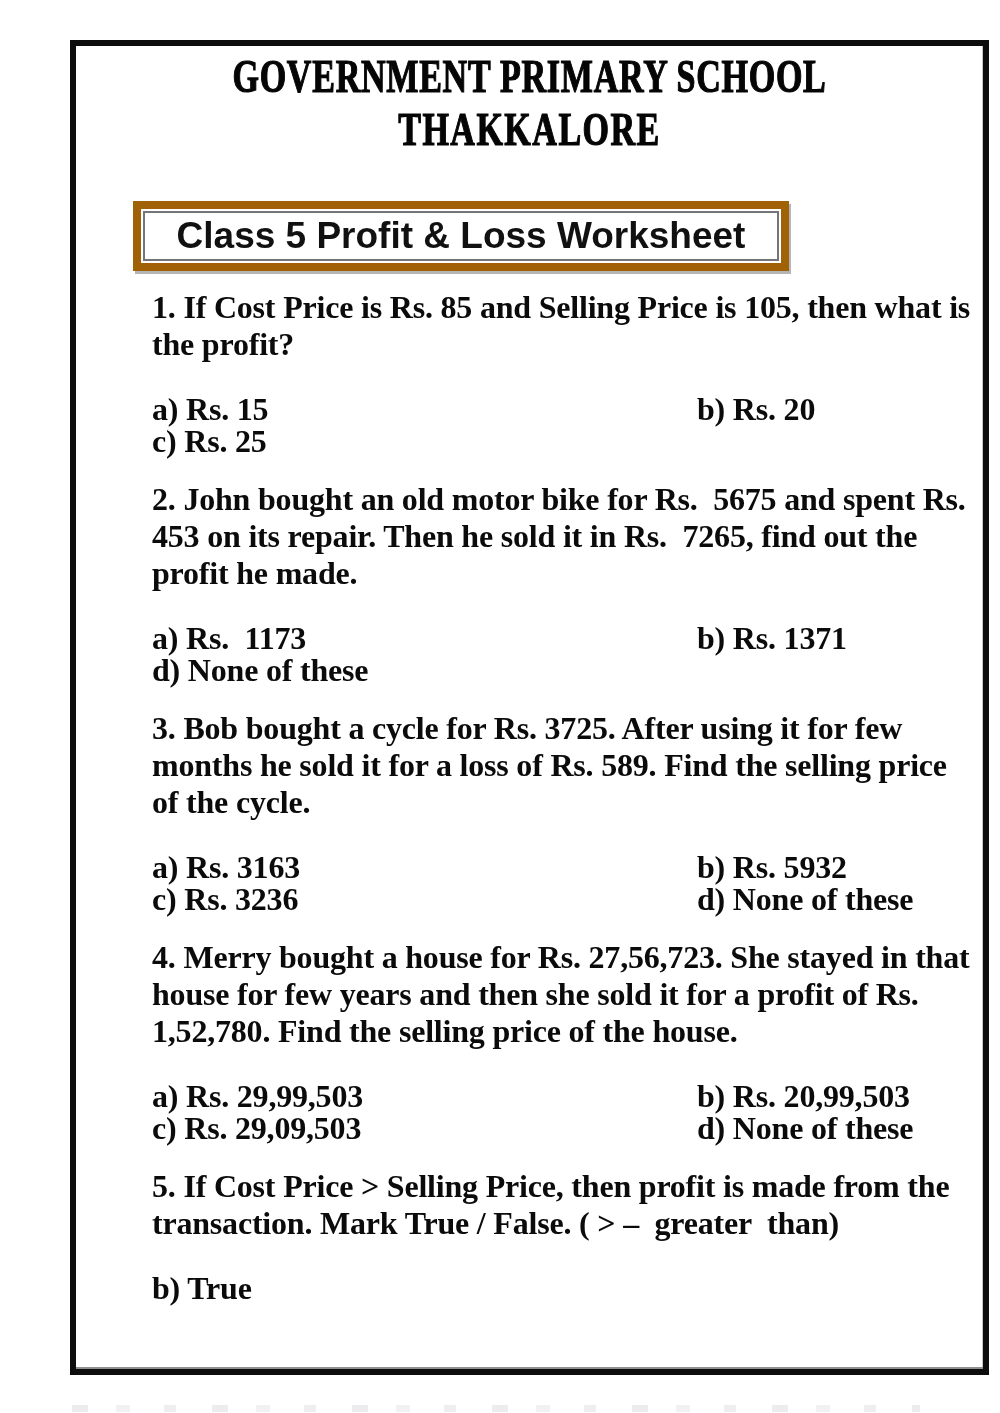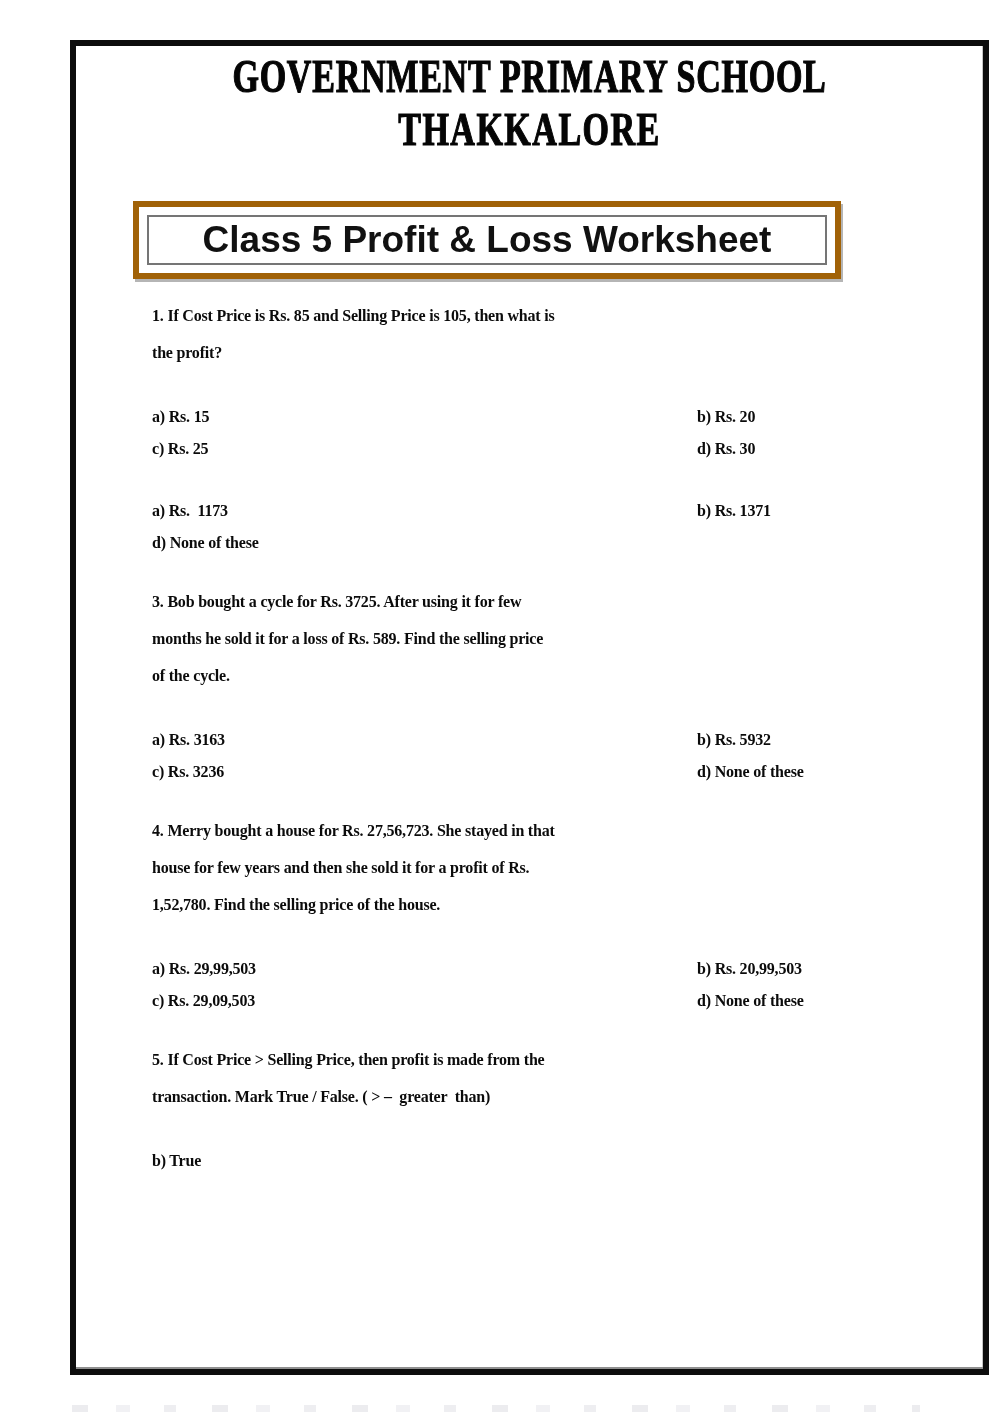--- a/index.html
+++ b/index.html
@@ -41,40 +41,40 @@
     transform: scaleX(0.74);
     transform-origin: 50% 50%;
     white-space: pre;
   }
   .header-line.second {
     margin-top: 3px;
     letter-spacing: 2px;
   }
   .title-box {
     margin: 46px 0 0 57px;
-    width: 708px;
+    width: 656px;
     box-sizing: border-box;
-    border: 6px solid #a16207;
-    padding: 8px;
+    border: 8px solid #a16207;
+    padding: 2px;
     background: #ffffff;
     box-shadow: 2px 3px 0 #b5b5b5;
   }
   .title-inner {
     border: 2px solid #757575;
     text-align: center;
     font-family: "Liberation Sans", sans-serif;
     font-weight: bold;
     font-size: 37px;
     line-height: 46px;
     color: #111111;
   }
   .questions {
     margin: 18px 58px 0 76px;
     font-weight: bold;
-    font-size: 16px;
+    font-size: 32px;
     letter-spacing: -0.2px;
   }
   .question {
     margin-bottom: 24px;
   }
   .q-line {
     line-height: 37px;
     white-space: pre;
   }
   .opts {
@@ -117,25 +117,29 @@
 
     <section class="question">
       <div class="q-text">
         <div class="q-line">1. If Cost Price is Rs. 85 and Selling Price is 105, then what is</div>
         <div class="q-line">the profit?</div>
       </div>
       <div class="opts">
         <span class="opt">a) Rs. 15</span>
         <span class="opt">b) Rs. 20</span>
         <span class="opt">c) Rs. 25</span>
-        <span class="opt">d) Rs. 30</span>
       </div>
     </section>
 
     <section class="question">
+      <div class="q-text">
+        <div class="q-line">2. John bought an old motor bike for Rs.  5675 and spent Rs.</div>
+        <div class="q-line">453 on its repair. Then he sold it in Rs.  7265, find out the</div>
+        <div class="q-line">profit he made.</div>
+      </div>
       <div class="opts">
         <span class="opt">a) Rs.  1173</span>
         <span class="opt">b) Rs. 1371</span>
         <span class="opt">d) None of these</span>
       </div>
     </section>
 
     <section class="question">
       <div class="q-text">
         <div class="q-line">3. Bob bought a cycle for Rs. 3725. After using it for few</div>

